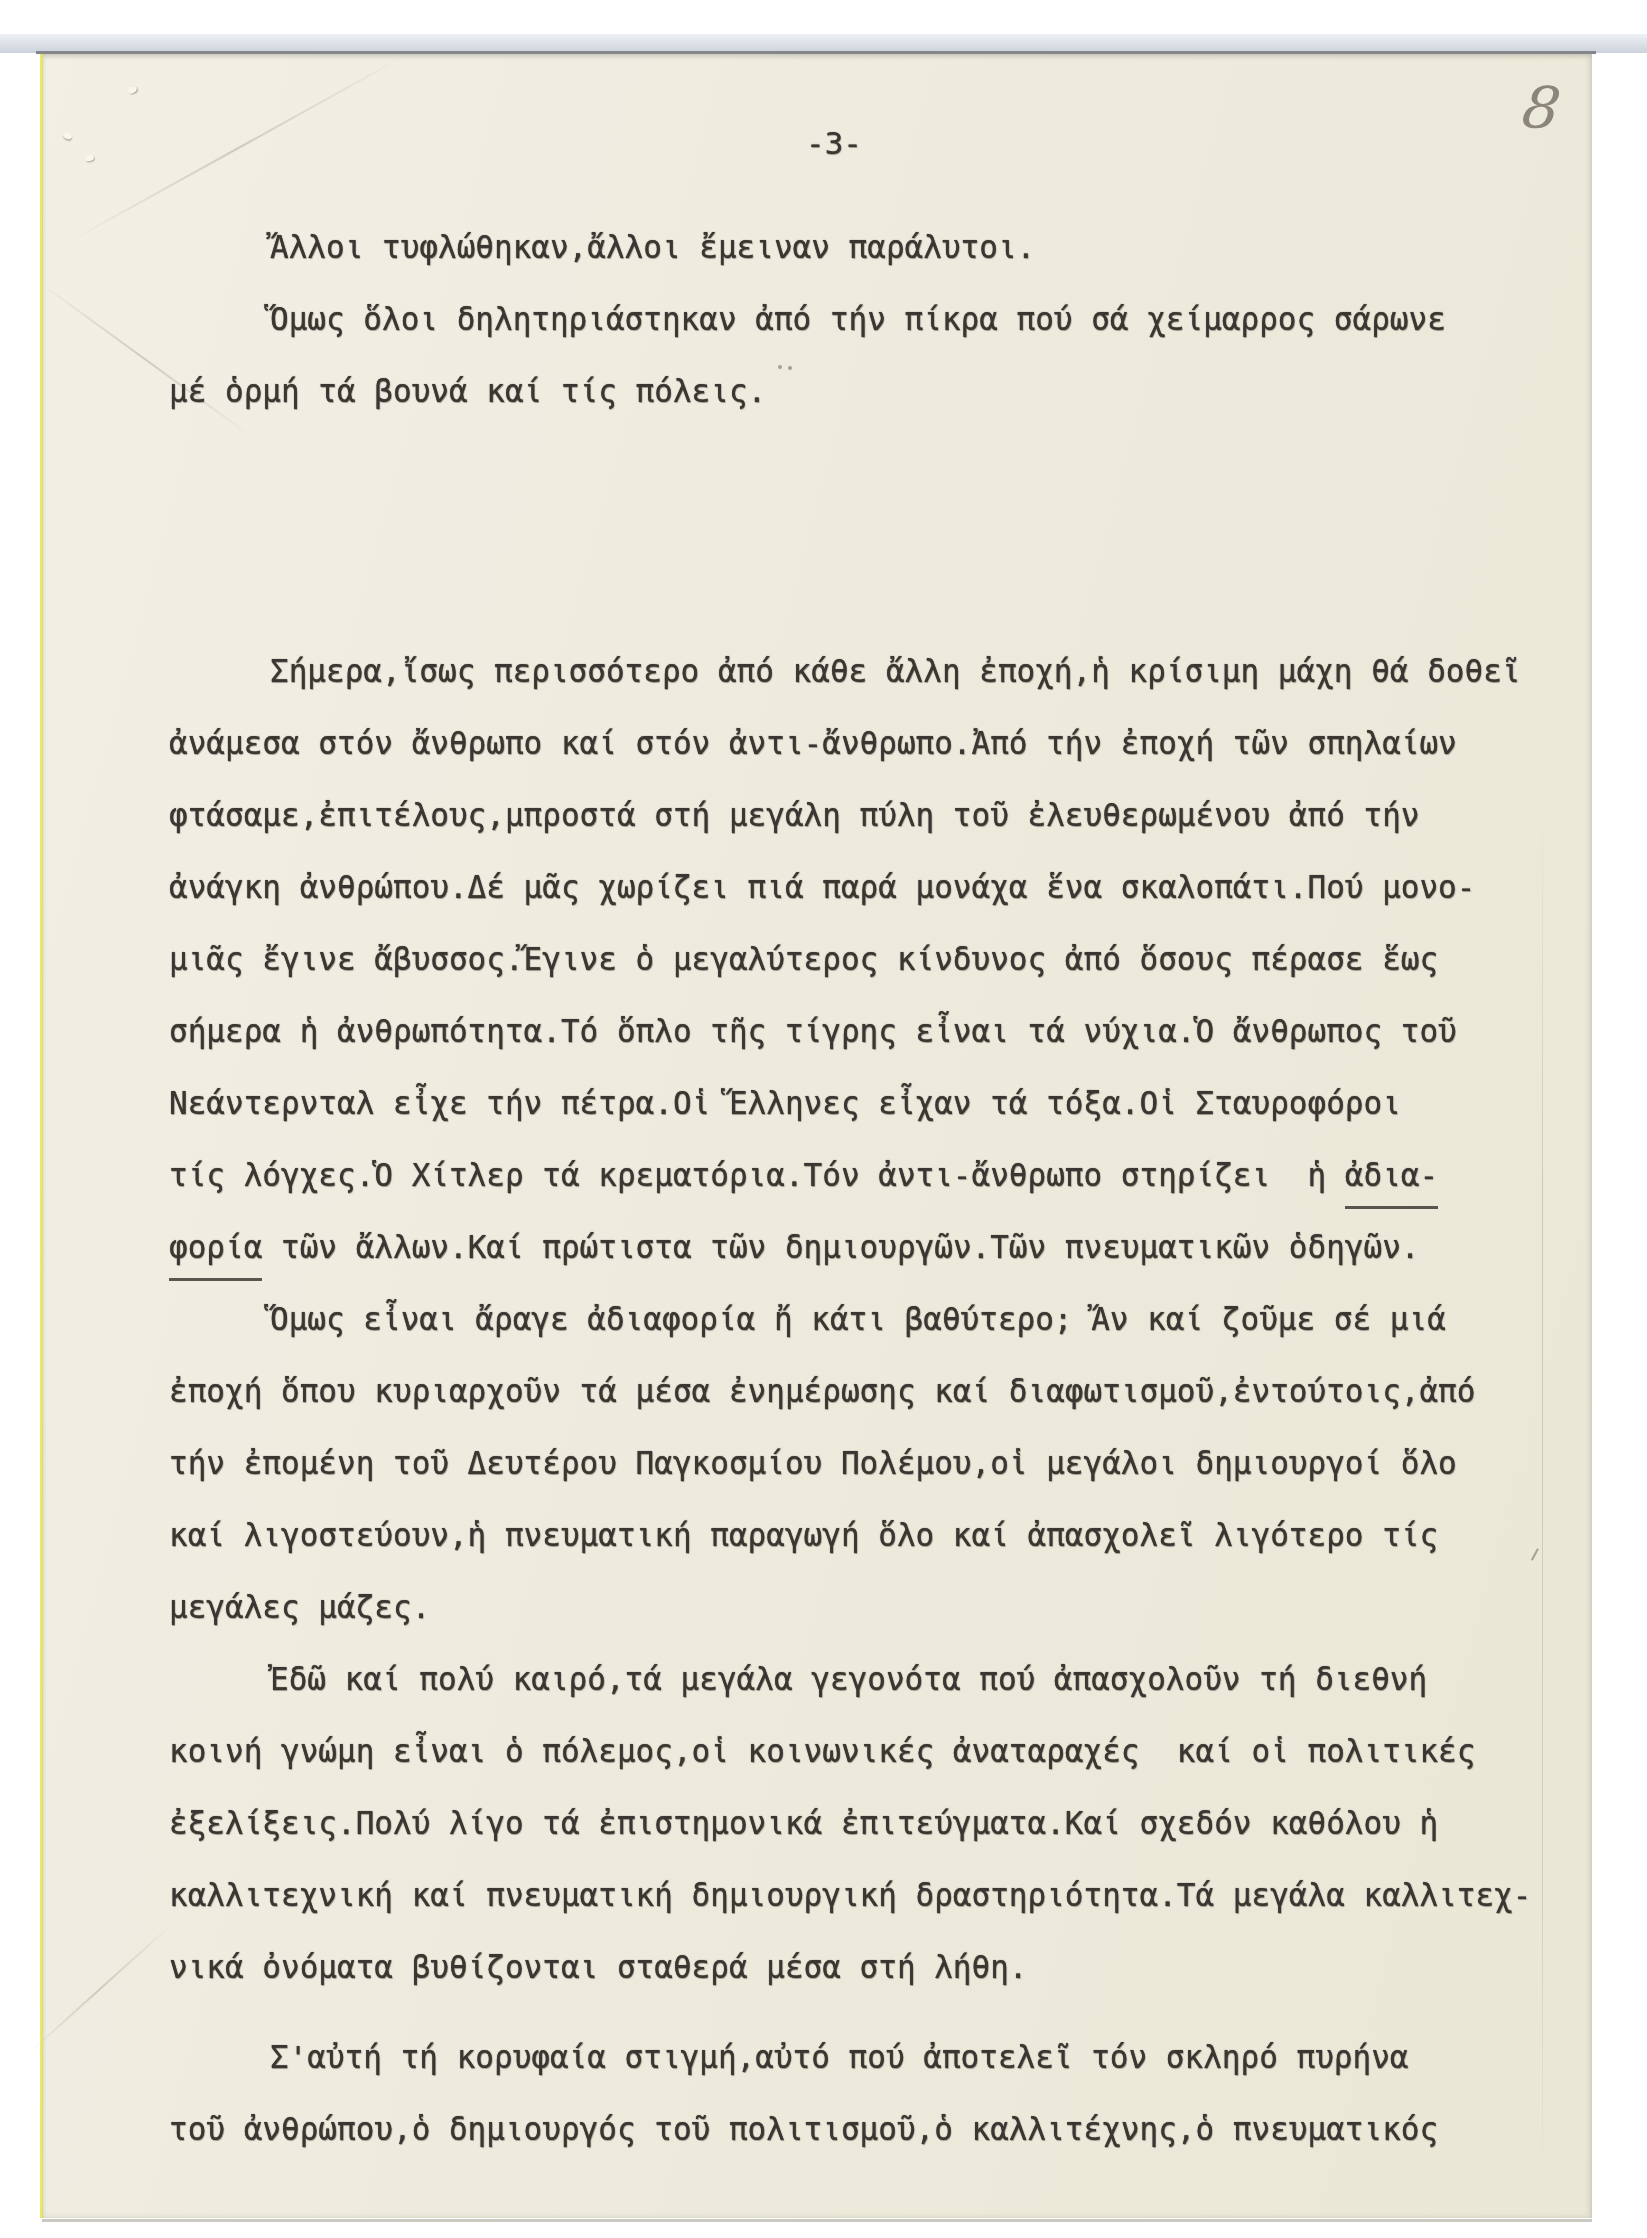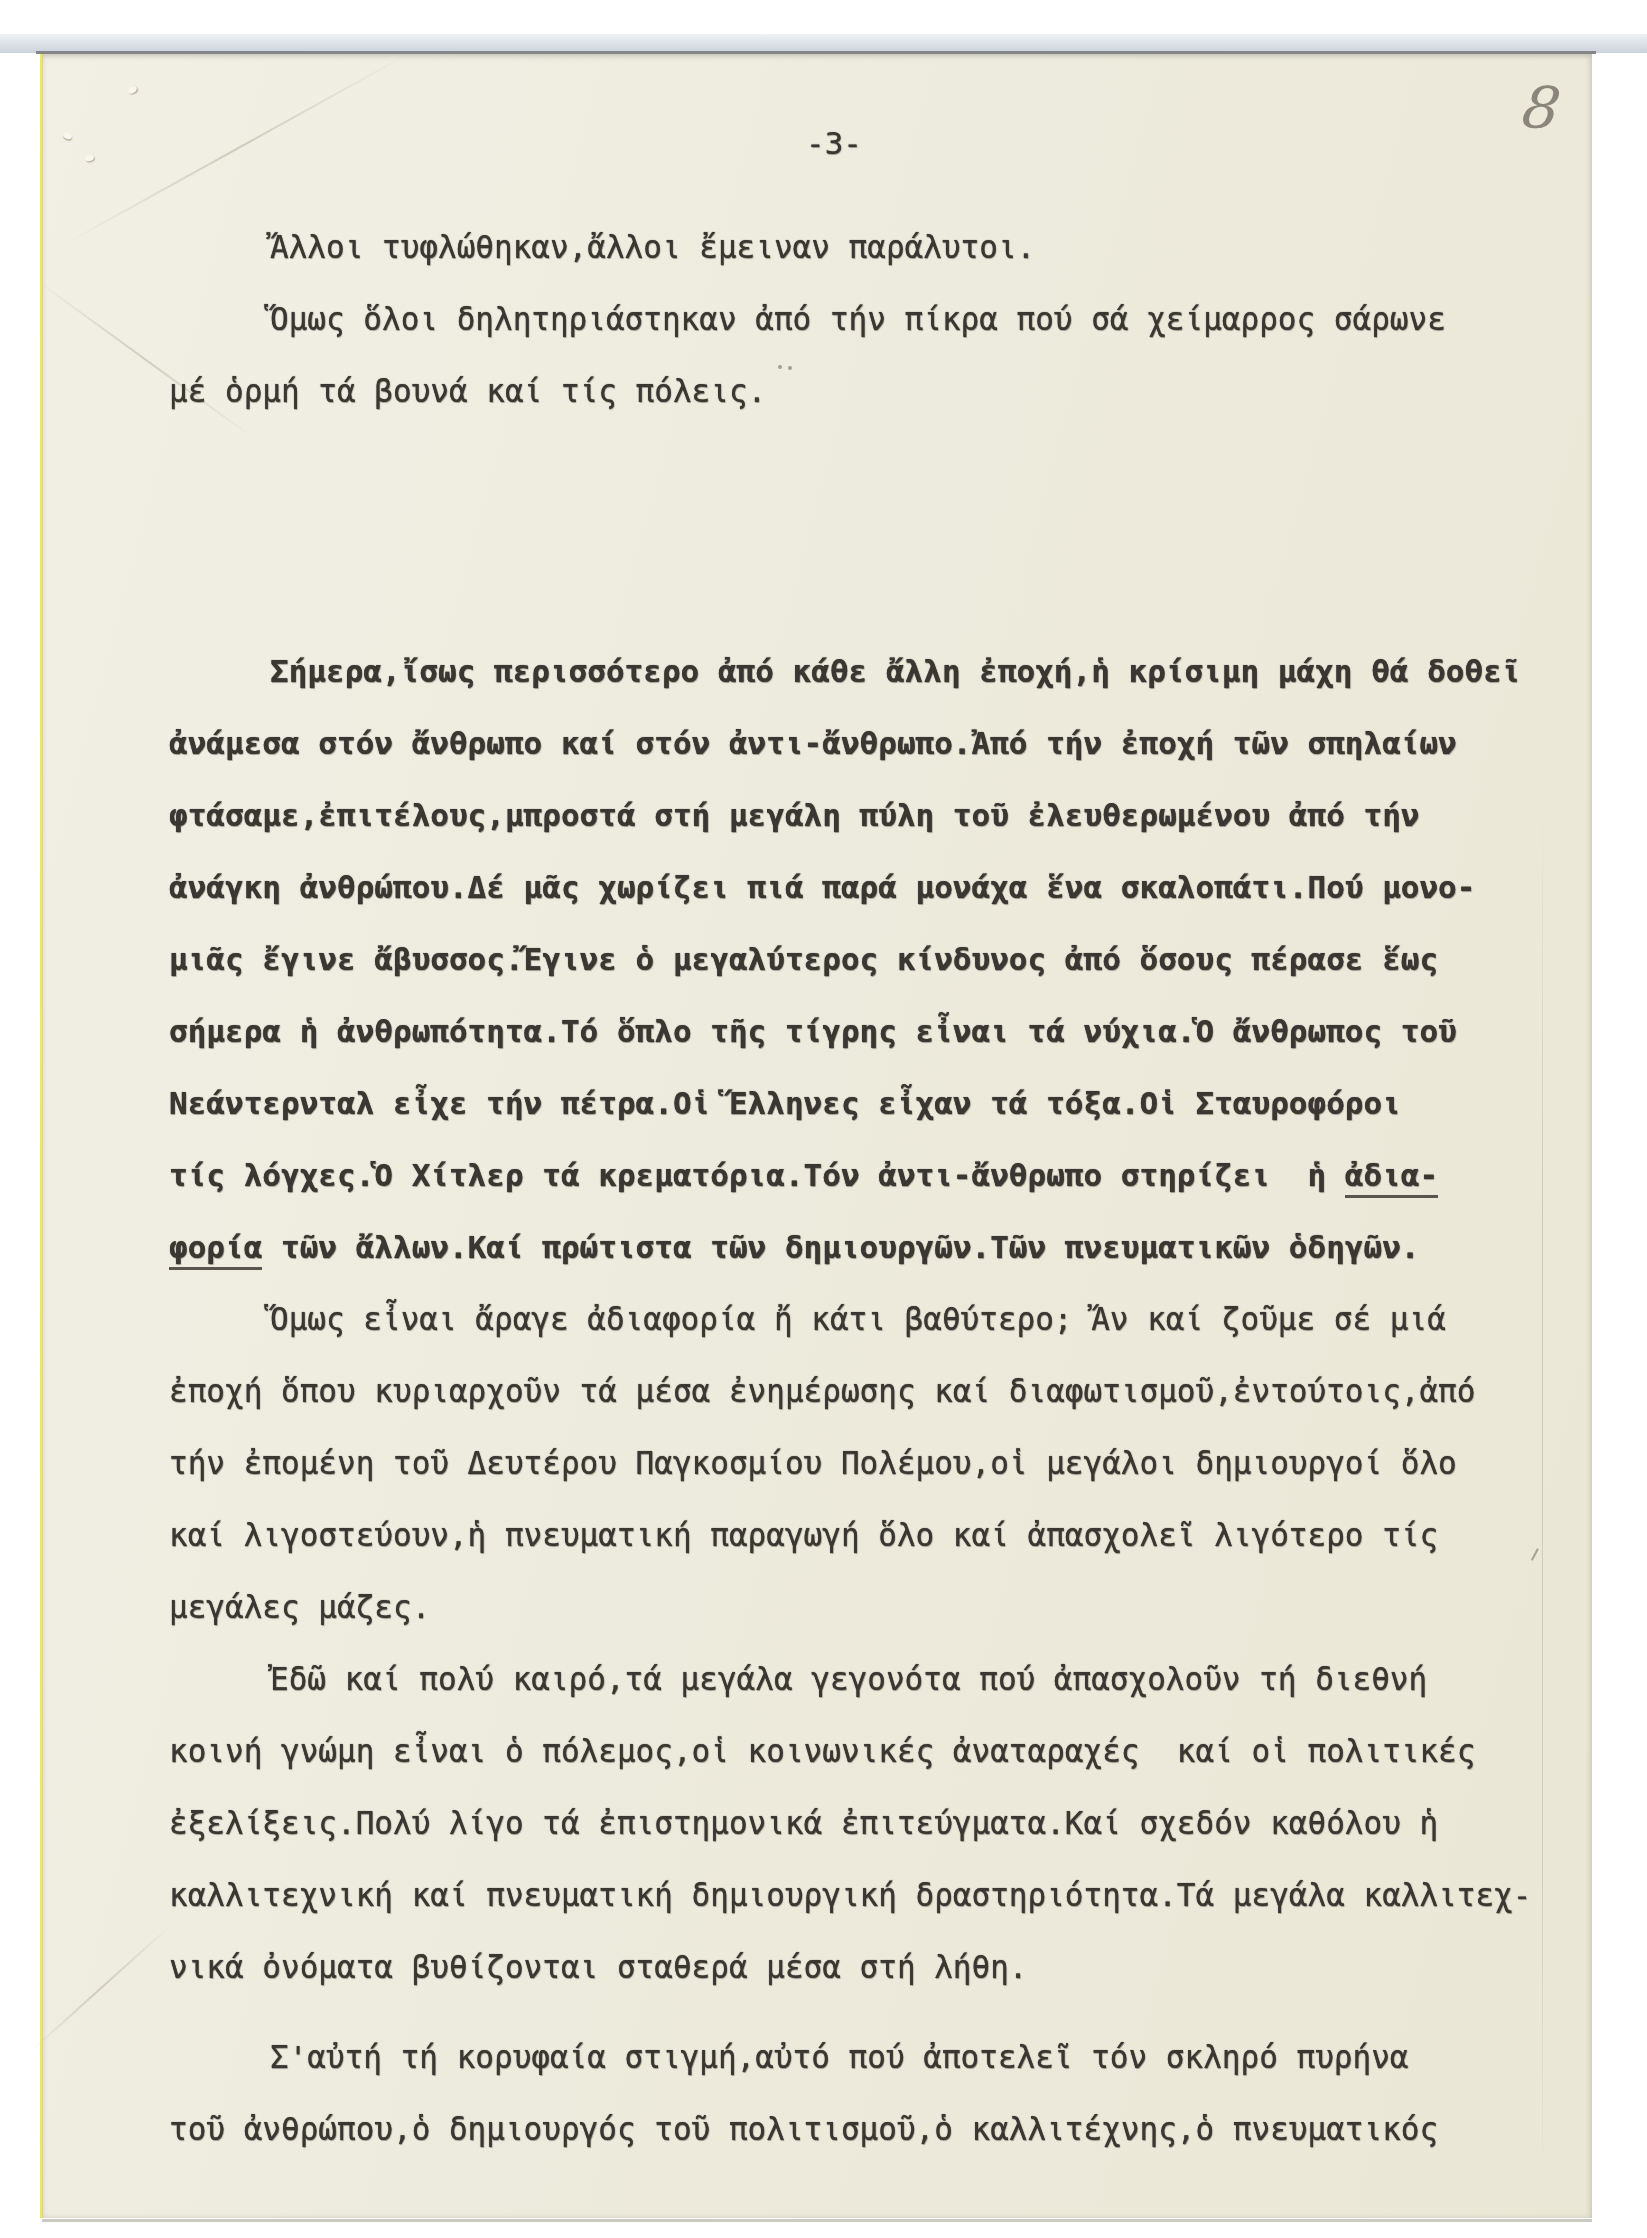--- a/index.html
+++ b/index.html
@@ -71,25 +71,25 @@
   }
   .content {
     position:absolute; left:91px; top:157px; width:1409px;
     font-size:31px; line-height:72px;
     color:#3a3631;
     text-shadow:0 0 1px rgba(58,54,49,0.85), 0.6px 0.6px 0.8px rgba(58,54,49,0.4);
     white-space:pre;
     margin-left:36px;
   }
   .para .line:first-child { text-indent:101px; }
-  .para.gap-before { margin-top:208px;font-weight:bold; }
+  .para.gap-before { margin-top:208px; }
   .para.small-gap-before { margin-top:17.5px; }
   .underlined {
     border-bottom:3.1px solid rgba(52,48,42,0.8);
-    padding-bottom:2px;
+    padding-bottom:13px;
   }
 </style>
 </head>
 <body>
 
 <div class="scanner-band"></div>
 <div class="paper-top-edge"></div>
 
 <div class="paper">
   <div class="crease crease-1"></div>

